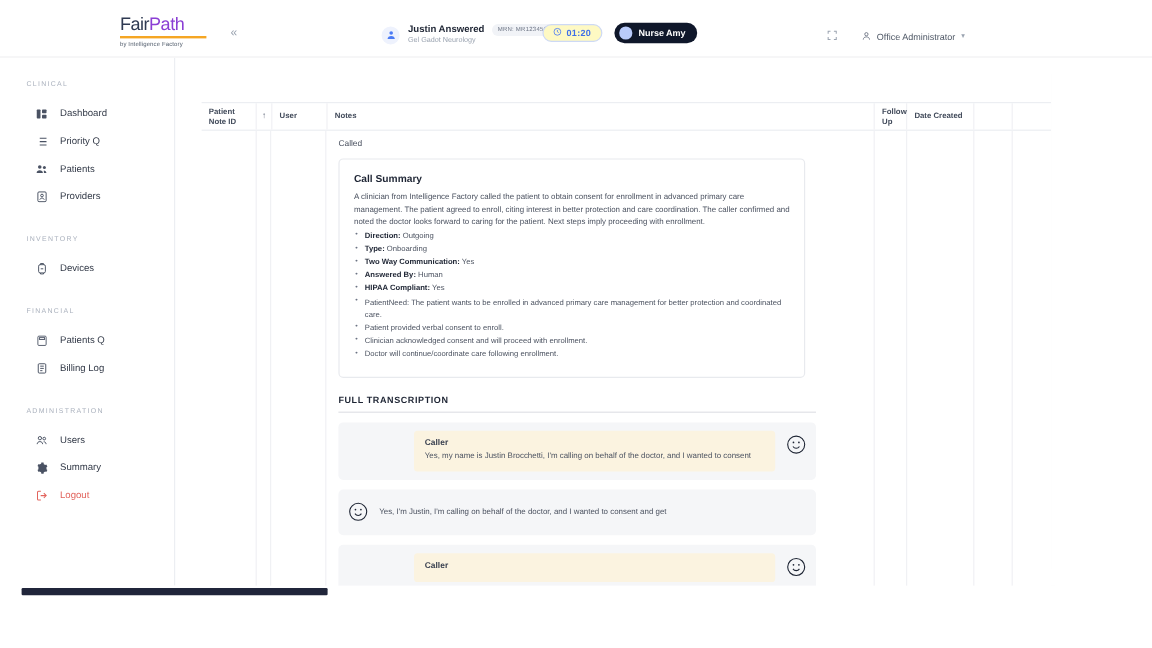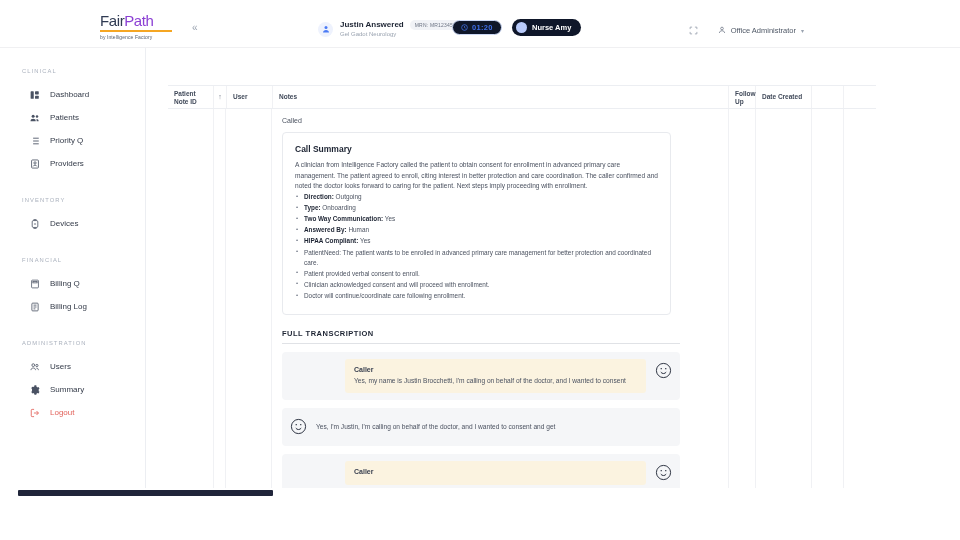--- a/index.html
+++ b/index.html
@@ -34,21 +34,21 @@
   .pt-names { line-height: 1.25; }
   .pt-row1 { display: flex; align-items: center; gap: 6px; }
   .pt-name { font-size: 8px; font-weight: bold; color: #1d2433; }
   .pt-mrn {
     font-size: 5px; color: #6b7383; background: #f1f3f7;
     border-radius: 7px; padding: 2px 5px; letter-spacing: .2px; white-space: nowrap;
   }
   .pt-org { font-size: 6px; color: #9aa3b0; margin-top: 1px; }
   .timer {
     position: absolute; left: 452px; top: 20px; height: 15px;
-    border: 1px solid #cdd9f5; border-radius: 9px; background: #0f172a;
+    border: 1px solid #cdd9f5; border-radius: 9px; background: #fef9c3;
     display: flex; align-items: center; gap: 4px; padding: 0 8px;
   }
   .timer-ic { color: #4b7bf5; font-size: 7px; line-height: 1; }
   .timer-val { font-size: 7.5px; font-weight: bold; color: #3f6fe8; letter-spacing: .3px; }
   .nurse {
     position: absolute; left: 512px; top: 19px; height: 17px;
     background: #0f172a; border-radius: 10px;
     display: flex; align-items: center; gap: 5px; padding: 0 10px 0 4px;
   }
   .nurse-av { width: 11px; height: 11px; border-radius: 50%; background: #b9cbfb; }
@@ -256,39 +256,39 @@
           <svg width="10" height="10" viewBox="0 0 16 16" fill="#4a5263">
             <rect x="1" y="2" width="5" height="12" rx="1"></rect>
             <rect x="8" y="2" width="6" height="5" rx="1"></rect>
             <rect x="8" y="9" width="6" height="5" rx="1"></rect>
           </svg>
         </span>
       <span class="nav-label">Dashboard</span>
     </div>
     <div class="nav-item">
       <span class="nav-ic">
+          <svg width="10" height="10" viewBox="0 0 16 16" fill="none" stroke="#4a5263" stroke-width="1.4">
+            <path d="M5 3.5h9M5 8h9M5 12.5h9M1.8 3.5h.01M1.8 8h.01M1.8 12.5h.01"></path>
+          </svg>
+        </span>
+      <span class="nav-label">Priority Q</span>
+    </div>
+    <div class="nav-item">
+      <span class="nav-ic">
           <svg width="10" height="10" viewBox="0 0 16 16" fill="#4a5263">
             <circle cx="5" cy="5" r="2.4"></circle>
             <circle cx="11.2" cy="5.6" r="2"></circle>
             <path d="M.8 13c0-2.4 1.9-3.7 4.2-3.7s4.2 1.3 4.2 3.7z"></path>
             <path d="M10.4 9.7c2 .1 3.4 1.3 3.4 3.3h-3.2z"></path>
           </svg>
         </span>
       <span class="nav-label">Patients</span>
     </div>
     <div class="nav-item">
       <span class="nav-ic">
-          <svg width="10" height="10" viewBox="0 0 16 16" fill="none" stroke="#4a5263" stroke-width="1.4">
-            <path d="M5 3.5h9M5 8h9M5 12.5h9M1.8 3.5h.01M1.8 8h.01M1.8 12.5h.01"></path>
-          </svg>
-        </span>
-      <span class="nav-label">Priority Q</span>
-    </div>
-    <div class="nav-item">
-      <span class="nav-ic">
           <svg width="10" height="10" viewBox="0 0 16 16" fill="none" stroke="#4a5263" stroke-width="1.3">
             <rect x="2.5" y="1.5" width="11" height="13" rx="1.5"></rect>
             <circle cx="8" cy="6.3" r="1.8"></circle>
             <path d="M5 11.8c.5-1.4 1.7-2 3-2s2.5.6 3 2"></path>
           </svg>
         </span>
       <span class="nav-label">Providers</span>
     </div>
 
     <div class="nav-gap"></div>
@@ -308,21 +308,21 @@
 
     <div class="nav-group-title">FINANCIAL</div>
     <div class="nav-item">
       <span class="nav-ic">
           <svg width="10" height="10" viewBox="0 0 16 16" fill="none" stroke="#4a5263" stroke-width="1.2">
             <rect x="2.5" y="1.8" width="11" height="12.4" rx="1.4"></rect>
             <rect x="4.6" y="3.8" width="6.8" height="2.4"></rect>
             <path d="M5 9h.01M8 9h.01M11 9h.01M5 11.6h.01M8 11.6h.01M11 11.6h.01"></path>
           </svg>
         </span>
-      <span class="nav-label">Billing Q</span>
+      <span class="nav-label">Patients Q</span>
     </div>
     <div class="nav-item">
       <span class="nav-ic">
           <svg width="10" height="10" viewBox="0 0 16 16" fill="none" stroke="#4a5263" stroke-width="1.3">
             <rect x="3" y="1.8" width="10" height="12.4" rx="1.3"></rect>
             <path d="M5.6 5h4.8M5.6 8h4.8M5.6 11h3"></path>
           </svg>
         </span>
       <span class="nav-label">Billing Log</span>
     </div>

